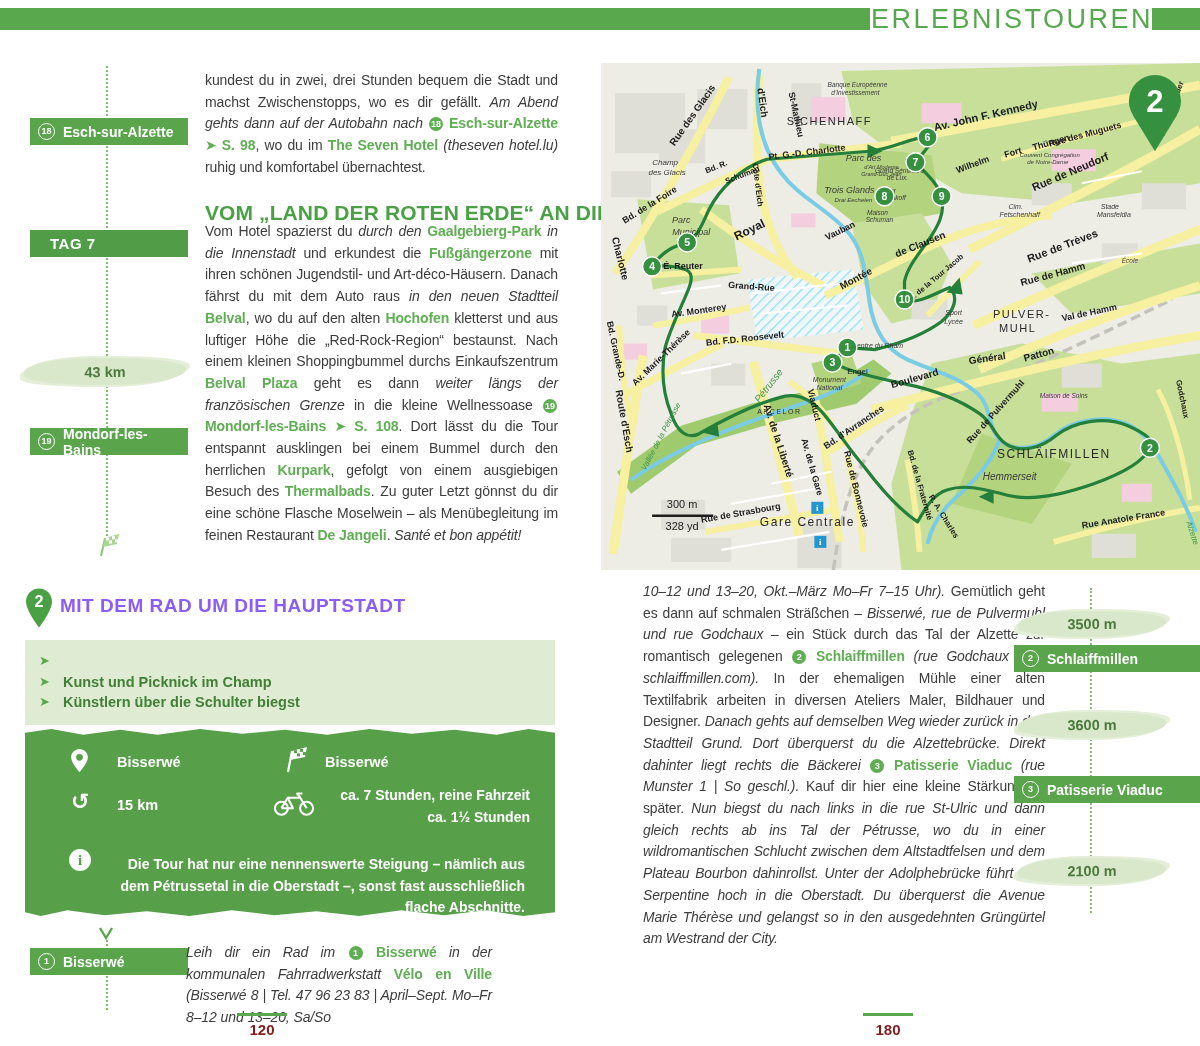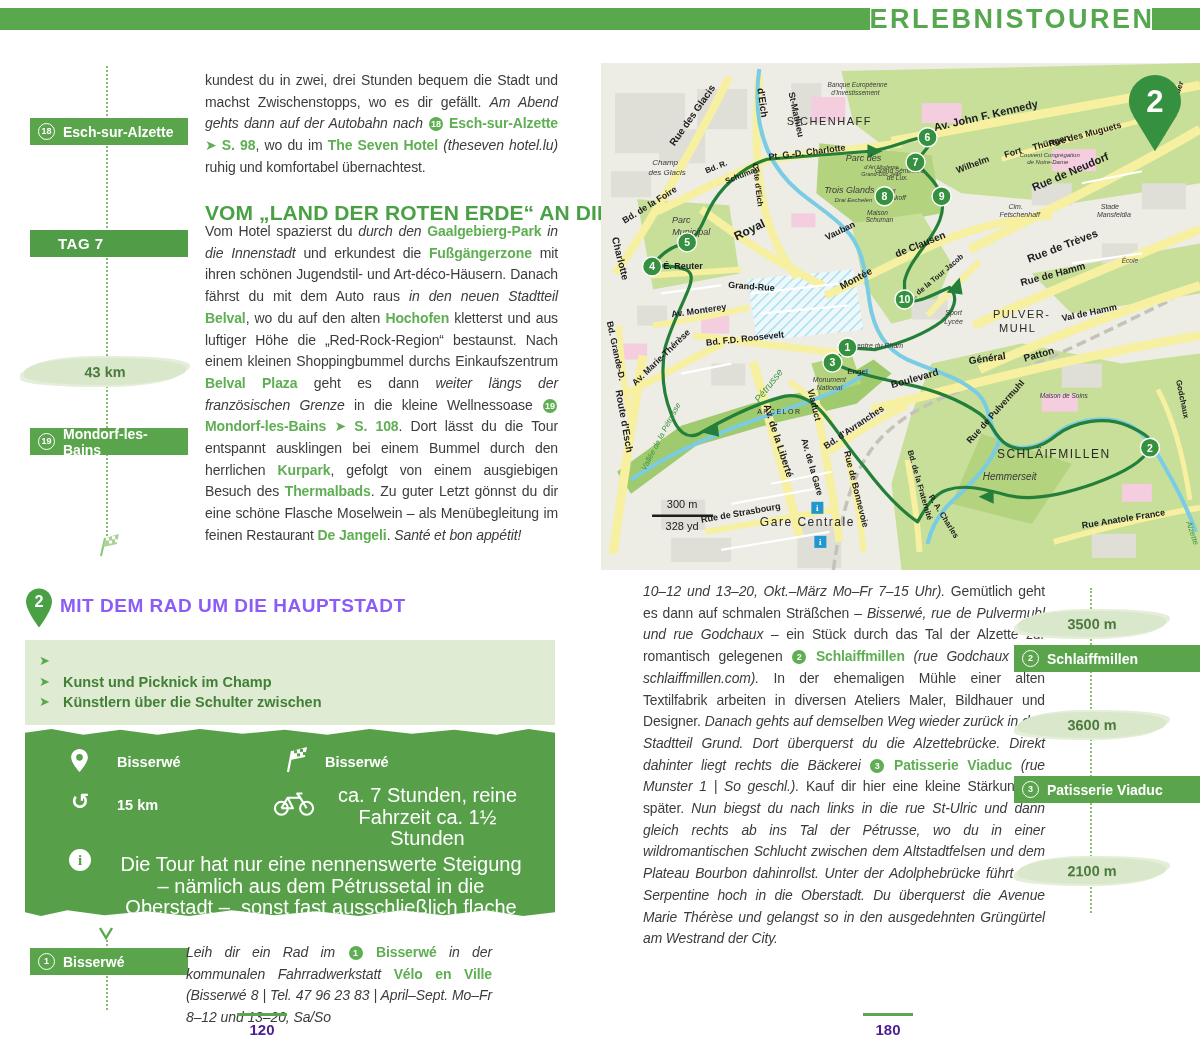--- a/index.html
+++ b/index.html
@@ -2,55 +2,55 @@
 <html><head>
 <meta charset="utf-8">
 <style>
   html,body{margin:0;padding:0;background:#fff;}
   .page{position:relative;width:1200px;height:1046px;background:#ffffff;overflow:hidden;
         font-family:"Liberation Sans","DejaVu Sans",sans-serif;color:#3c3c3c;}
   .abs{position:absolute;}
   
   .topbar-seg{position:absolute;top:8px;height:22px;background:#5aa84e;}
   .page-header-title{position:absolute;top:0;height:38px;display:flex;align-items:center;justify-content:center;
-        color:#56a84e;font-weight:bold;font-size:27px;letter-spacing:2.5px;}
+        color:#56a84e;font-weight:normal;font-size:27px;letter-spacing:2.5px;}
   
   .col{position:absolute;text-align:justify;font-size:14px;line-height:21.7px;letter-spacing:-0.1px;color:#3c3c3c;}
   .it{font-style:italic;}
   .gr{color:#5fae53;font-weight:bold;}
   .chip{display:inline-block;width:14px;height:14px;border-radius:50%;background:#5fae53;color:#fff;
         font-size:9px;font-weight:bold;text-align:center;line-height:14.5px;font-style:normal;
         letter-spacing:0;vertical-align:1px;margin:0 1px;}
   .subhead{position:absolute;font-size:21px;font-weight:bold;color:#4aa045;letter-spacing:0.1px;}
   
   .dotline{position:absolute;width:0;border-left:2px dotted #84bd72;}
   .stopbox{position:absolute;background:#5aa54c;color:#fff;font-weight:bold;font-size:14px;
         display:flex;align-items:center;gap:8px;padding:0 8px;height:27px;box-sizing:border-box;}
   .stopbox .circ{width:15px;height:15px;border:1.5px solid #fff;border-radius:50%;font-size:9px;
         line-height:14px;text-align:center;flex:none;font-weight:bold;}
   .daybox{position:absolute;background:#519c46;color:#fff;font-weight:bold;font-size:15px;
-        display:flex;align-items:center;padding-left:28px;height:27px;box-sizing:border-box;letter-spacing:0.5px;}
+        display:flex;align-items:center;padding-left:20px;height:27px;box-sizing:border-box;letter-spacing:0.5px;}
   .brush{position:absolute;background:#d9e7ca;border-radius:45% 55% 50% 60%/55% 45% 60% 40%;
         transform:rotate(-0.6deg);display:flex;align-items:center;justify-content:center;
         color:#4c7a3e;font-weight:bold;font-size:14.5px;box-shadow:-5px 3px 0 -1px #e4eed8,5px -3px 0 -1px #e4eed8;}
   
   .tour-title{position:absolute;color:#8b5cf6;font-weight:bold;font-size:19px;letter-spacing:0.5px;}
   .hl-box{position:absolute;background:#dfecd3;box-sizing:border-box;padding:11px 14px 0 14px;}
   .hl-row{display:flex;gap:13px;line-height:20.5px;font-size:14.5px;font-weight:bold;color:#418036;}
   .hl-arrow{color:#5aa84e;flex:none;font-size:13px;}
   .facts-box{position:absolute;background:#57a049;color:#fff;
         clip-path:polygon(0% 3%,5% 1%,11% 4%,18% 1.5%,25% 4%,33% 1%,41% 3.5%,49% 1.5%,57% 4%,65% 1%,73% 3.5%,81% 1.5%,89% 4%,95% 1%,100% 3%,100% 97%,94% 99%,87% 96%,79% 98.5%,71% 96%,63% 99%,55% 96.5%,47% 98.5%,39% 96%,31% 99%,23% 96.5%,15% 98.5%,8% 96%,3% 99%,0% 97%);}
   .fact-label{position:absolute;font-size:14.5px;font-weight:bold;color:#fff;}
-  .fact-text{position:absolute;font-size:20px;line-height:21.5px;color:#fff;font-weight:normal;text-align:center;}
+  .fact-text{position:absolute;font-size:14px;line-height:21.5px;color:#fff;font-weight:bold;text-align:right;}
   .info-ic{position:absolute;width:22px;height:22px;border-radius:50%;background:#fff;color:#57a049;
         font-weight:bold;font-size:15px;text-align:center;line-height:22px;font-family:"Liberation Serif","DejaVu Serif",serif;}
   .refresh-ic{position:absolute;color:#fff;font-size:22px;font-weight:bold;font-family:"DejaVu Sans",sans-serif;}
   
   .pnum-rule{position:absolute;width:50px;height:3px;background:#5aa84e;}
-  .pnum{position:absolute;width:50px;text-align:center;font-size:15px;font-weight:bold;color:#4c1d95;}
+  .pnum{position:absolute;width:50px;text-align:center;font-size:15px;font-weight:bold;color:#7f1d1d;}
   
   .map-wrap{position:absolute;left:601px;top:63px;width:599px;height:507px;overflow:hidden;}
   .ml{fill:#1c1c1c;font-family:"Liberation Sans","DejaVu Sans",sans-serif;}
   .mb{font-weight:bold;}
   .mi{font-style:italic;fill:#3a3a3a;}
   .mg{fill:#3f9746;}
   .msp{letter-spacing:1.5px;fill:#2a2a2a;}
 </style>
 </head>
 <body>
@@ -94,21 +94,21 @@
   <div class="hl-box" style="left:25px;top:640px;width:530px;height:85px;">
       <div class="hl-row">
         <span class="hl-arrow">➤</span>
       </div>
       <div class="hl-row">
         <span class="hl-arrow">➤</span>
         <span>Kunst und Picknick im Champ</span>
       </div>
       <div class="hl-row">
         <span class="hl-arrow">➤</span>
-        <span>Künstlern über die Schulter zwischen</span>
+        <span>Künstlern über die Schulter biegst</span>
       </div>
     </div>
 
   <div class="facts-box" style="left:25px;top:727px;width:530px;height:191px;">
     <svg class="abs" style="left:46px;top:22px;" width="17" height="23" viewBox="0 0 16 22">
       <path fill-rule="evenodd" d="M8,0 C3.6,0 0,3.6 0,8 C0,13.5 8,22 8,22 C8,22 16,13.5 16,8 C16,3.6 12.4,0 8,0 Z M8,11.2 A3.2,3.2 0 1 1 8,4.8 A3.2,3.2 0 1 1 8,11.2 Z" fill="#fff"></path>
     </svg>
     <div class="fact-label" style="left:92px;top:27px;">Bisserwé</div>
     <svg class="abs" style="left:256px;top:18px;" width="28" height="28" viewBox="0 0 28 28">
       <path d="M7,27 L11,6" stroke="#fff" stroke-width="2.2" fill="none"></path>

